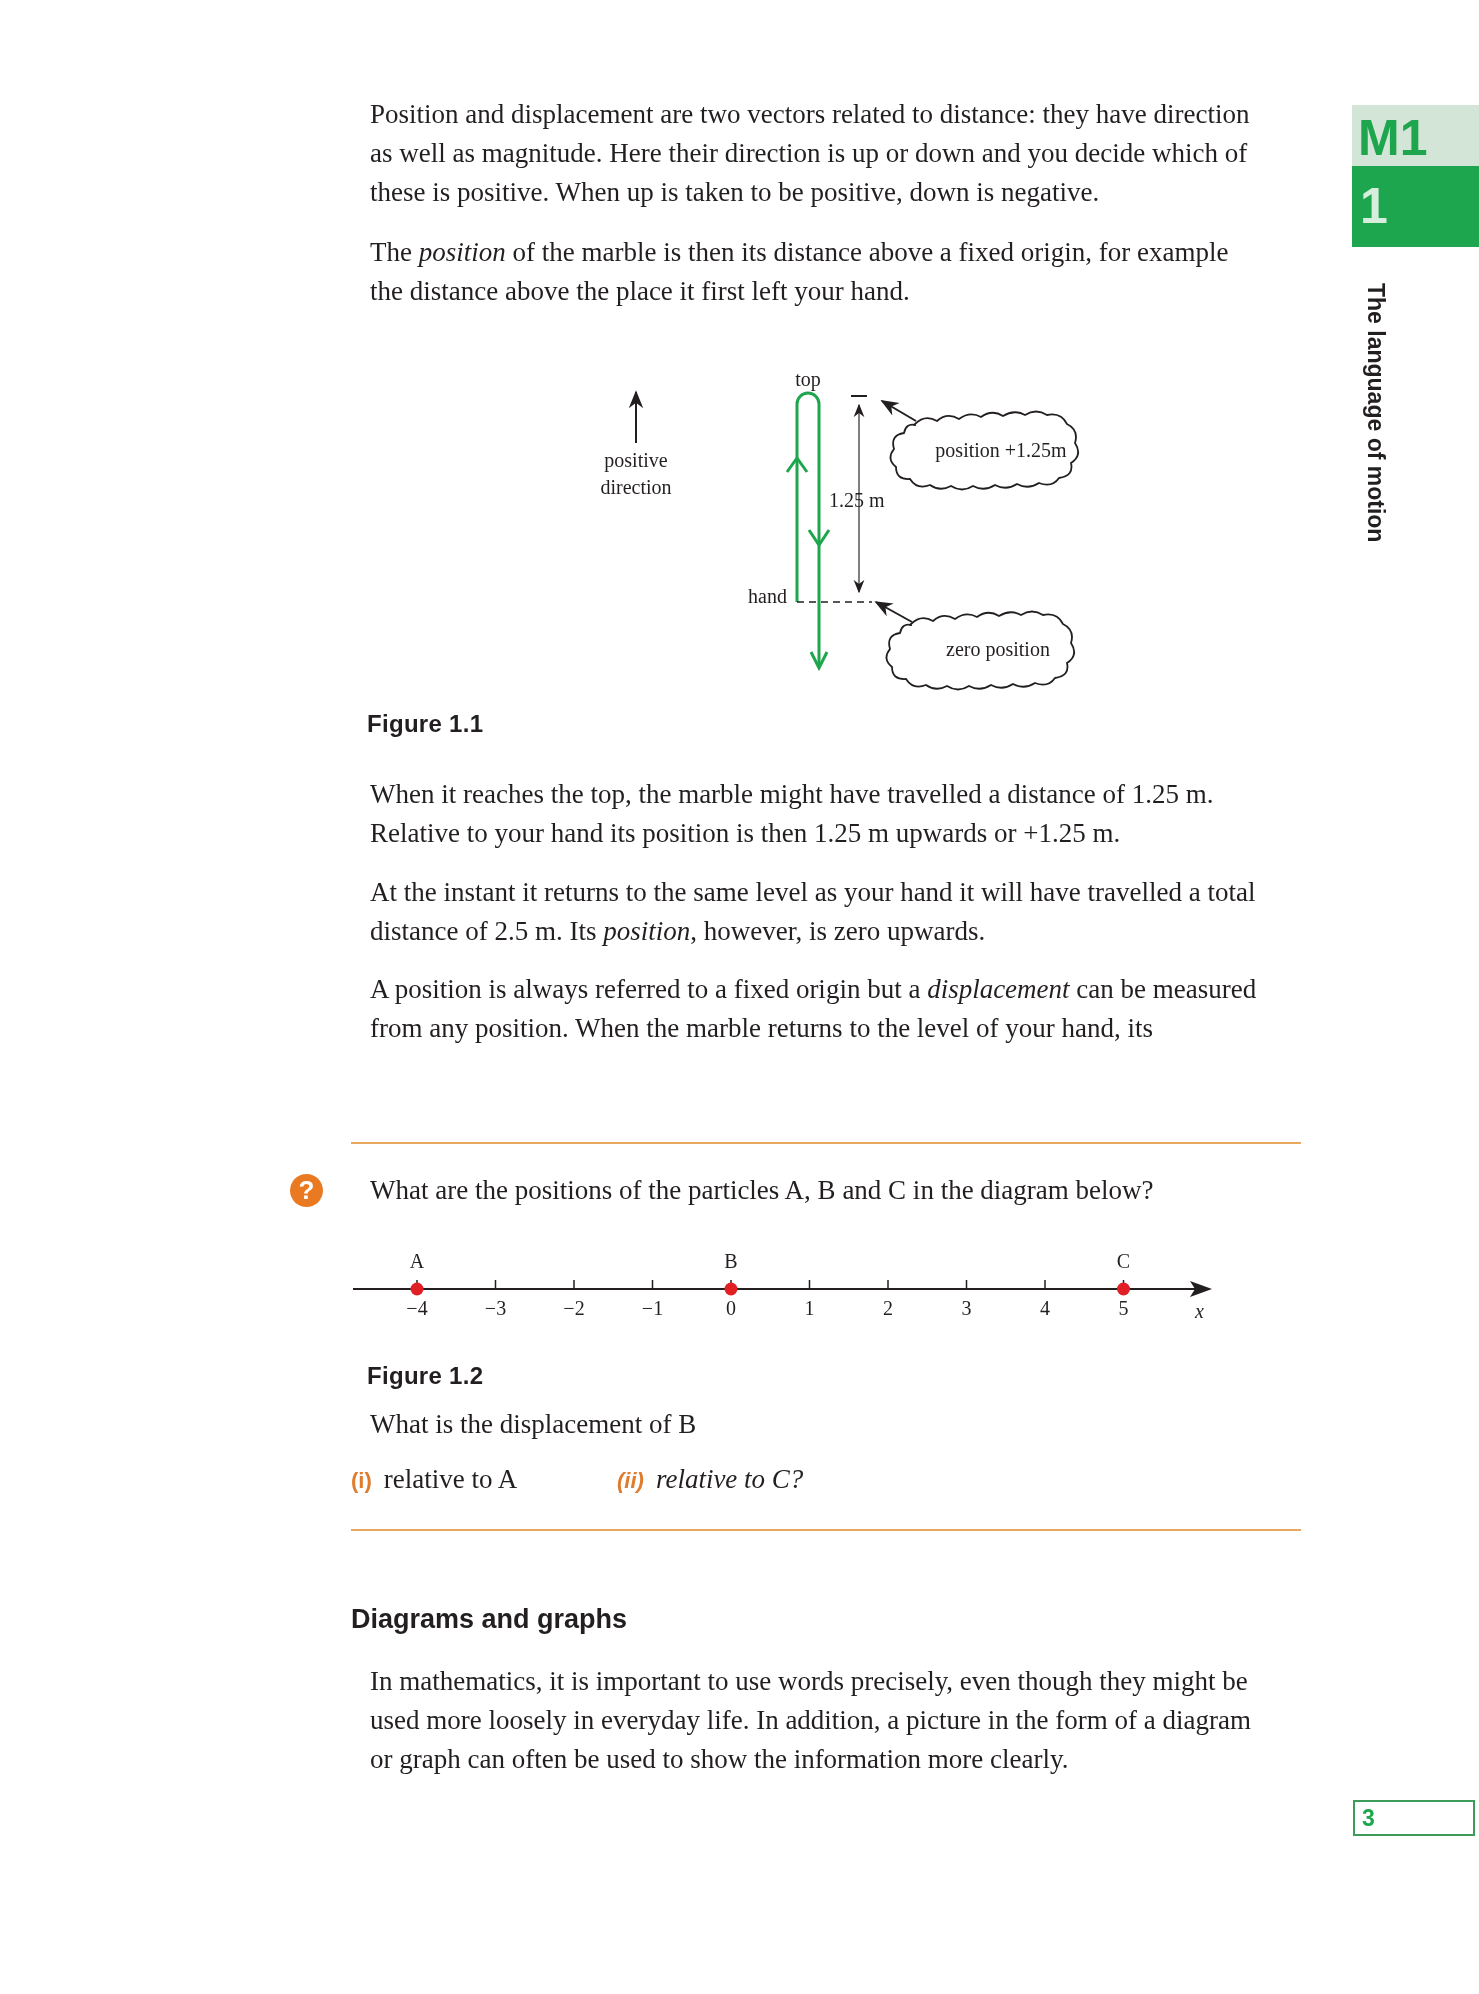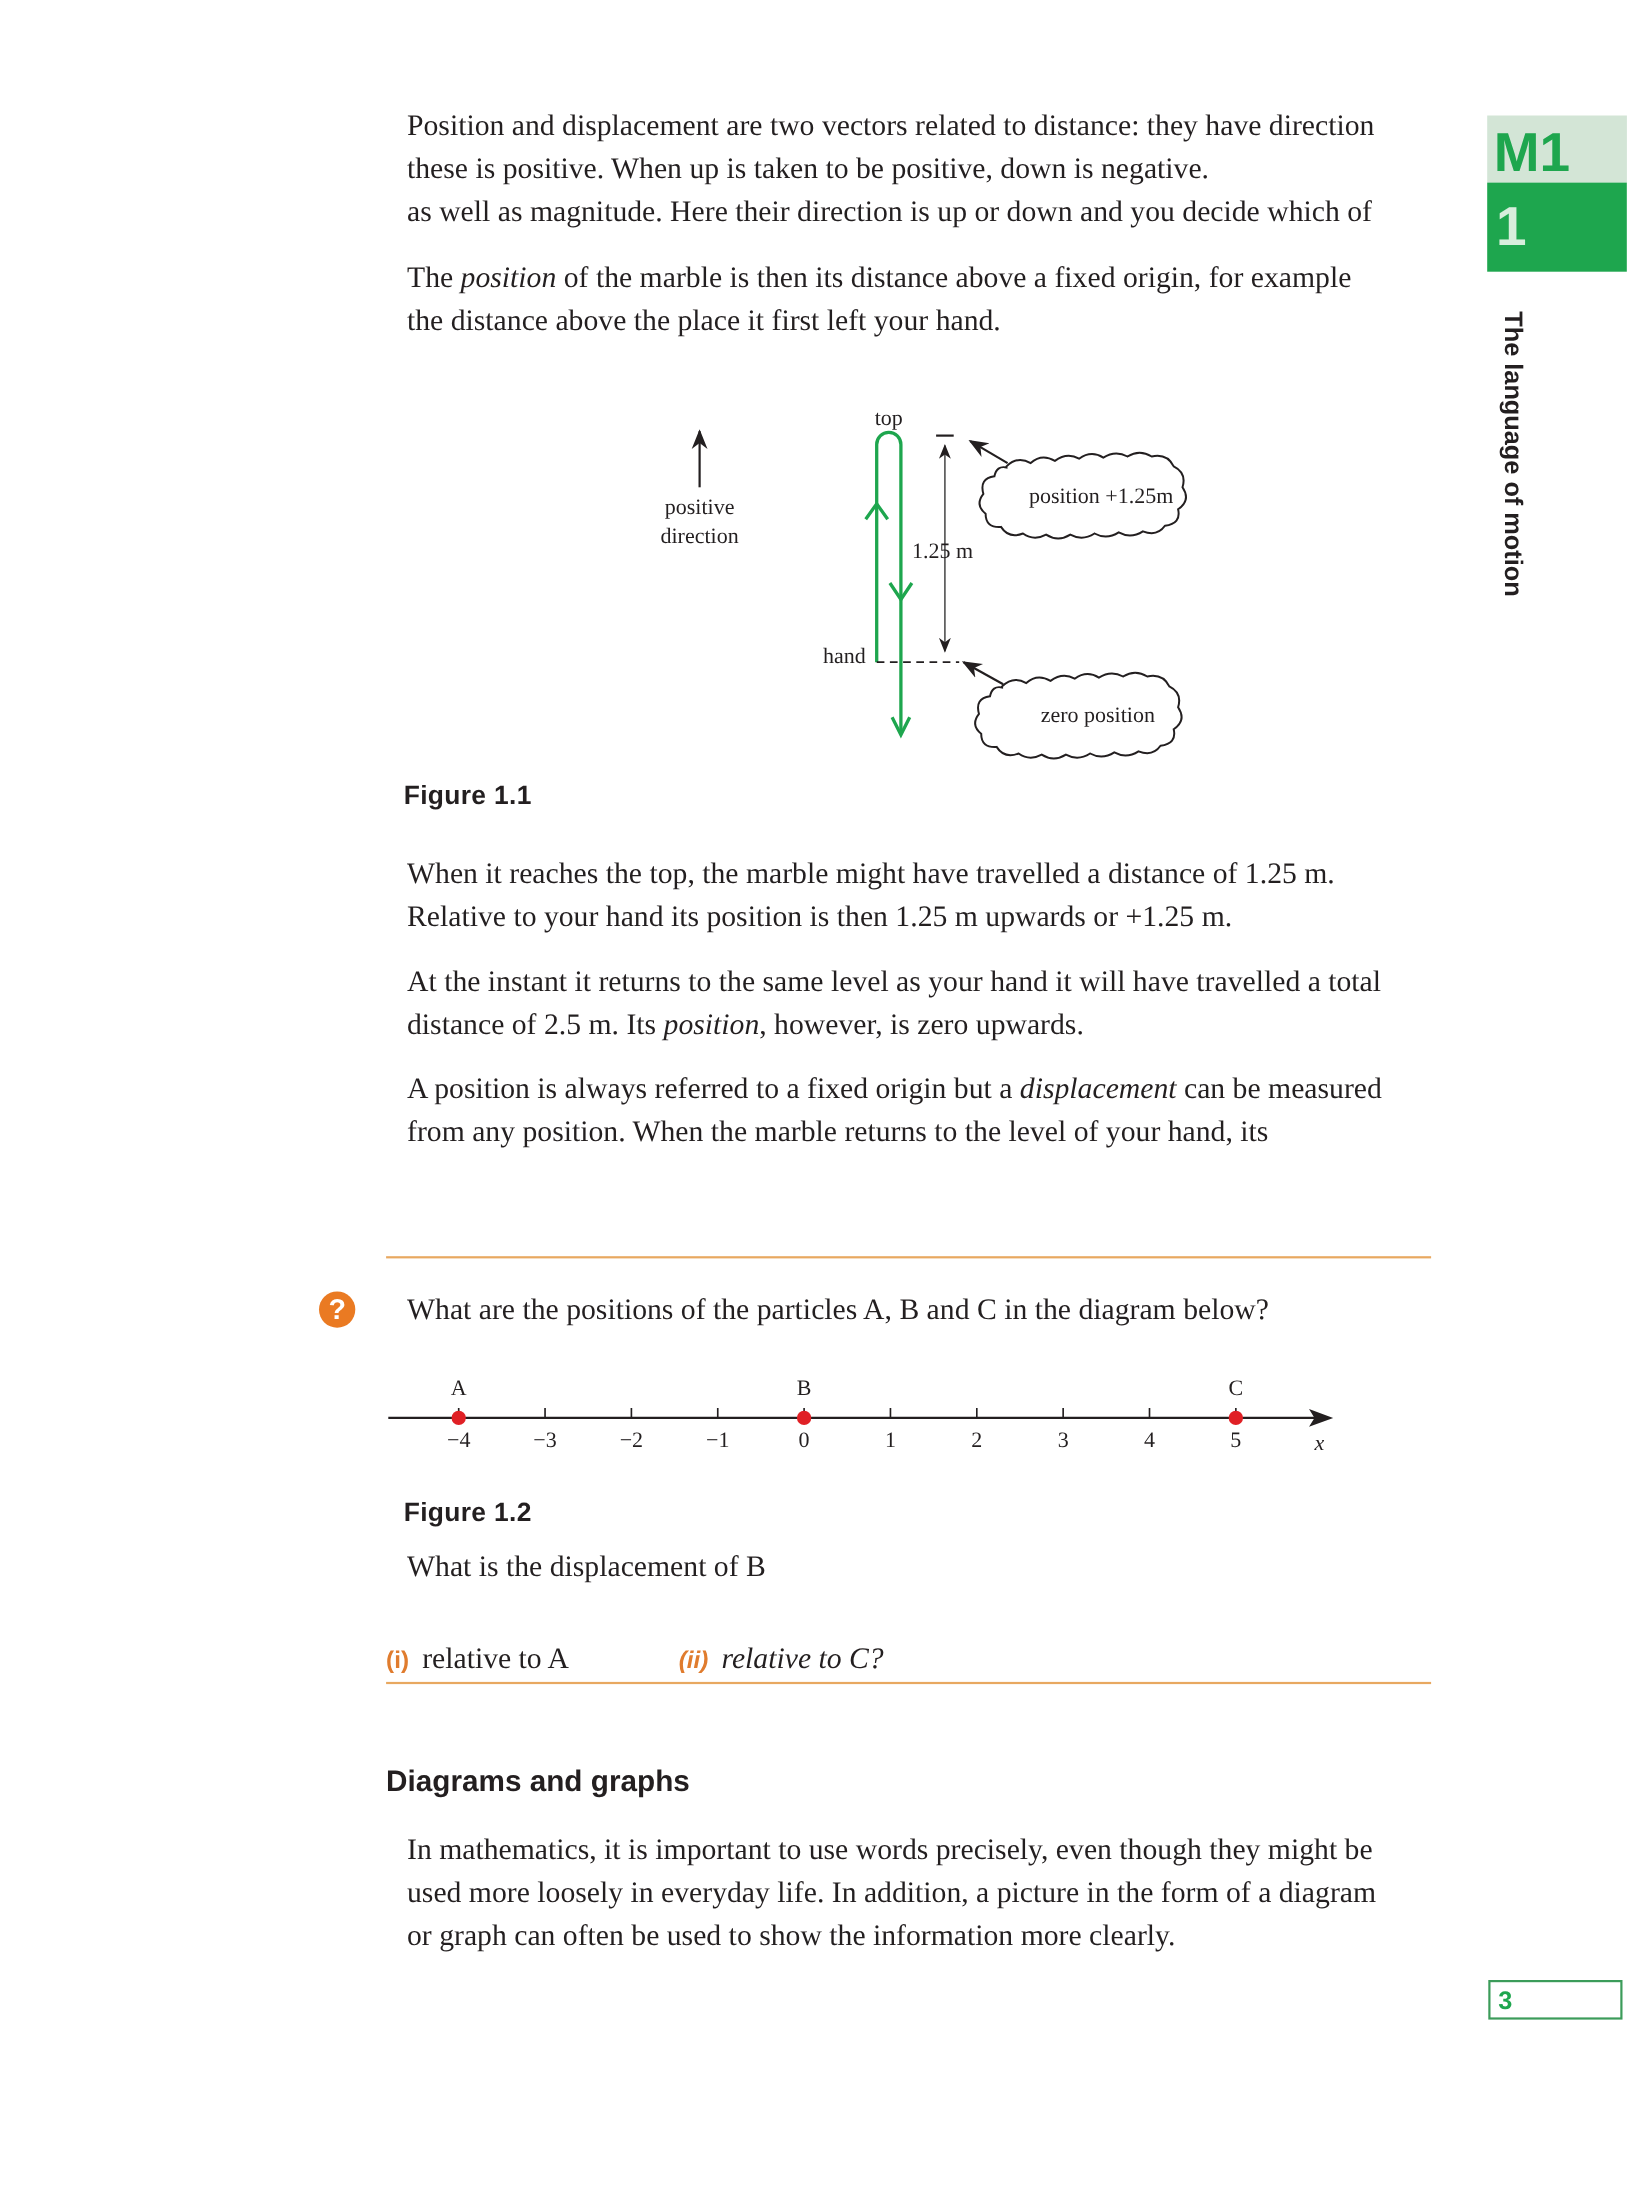--- a/index.html
+++ b/index.html
@@ -1,17 +1,17 @@
 <!DOCTYPE html>
 <html><head>
 <meta charset="utf-8">
 <style>
   html, body { margin: 0; padding: 0; background: #ffffff; }
   body { width: 1479px; height: 1994px; position: relative; overflow: hidden; color: #231f20; }
-  .serif { font-family: "Liberation Serif", "DejaVu Serif", serif; margin-top: 28px; }
+  .serif { font-family: "Liberation Serif", "DejaVu Serif", serif; }
   .sans { font-family: "Liberation Sans", "DejaVu Sans", sans-serif; }
   .para { position: absolute; left: 370px; width: 960px; font-size: 27px; line-height: 39px; margin: 0; }
   .para .line { display: block; white-space: nowrap; }
   .fig-label { position: absolute; left: 351px; font-size: 24px; font-weight: bold; margin: 16px; letter-spacing: 0.3px; }
   .heading { position: absolute; left: 351px; font-size: 27px; font-weight: bold; margin: 0; }
   .rule { position: absolute; left: 351px; width: 950px; height: 2px; background: #e8a860; }
   .q-icon { position: absolute; left: 290px; top: 1174px; width: 33px; height: 33px; border-radius: 50%; background: #ea7a22; color: #fff; font-weight: bold; font-size: 26px; line-height: 33px; text-align: center; }
   .opt-num { color: #e07c2e; font-weight: bold; font-size: 22px; margin-right: 12px; }
   #tab-m1 { position: absolute; left: 1352px; top: 105px; width: 153px; height: 61px; background: #d3e5d6; }
   #tab-m1 span { position: absolute; left: 6px; top: 8px; font-size: 50px; font-weight: bold; color: #1ea64e; line-height: 50px; }
@@ -29,22 +29,22 @@
 <div id="tab-m1" class="sans">
     <span>M1</span>
   </div>
 <div id="tab-1" class="sans">
     <span>1</span>
   </div>
 <div id="chapter-title" class="sans">The language of motion</div>
 
 <p class="para serif" style="top:95px;">
   <span class="line">Position and displacement are two vectors related to distance: they have direction</span>
+  <span class="line">as well as magnitude. Here their direction is up or down and you decide which of</span>
   <span class="line">these is positive. When up is taken to be positive, down is negative.</span>
-  <span class="line">as well as magnitude. Here their direction is up or down and you decide which of</span>
 </p>
 
 <p class="para serif" style="top:233px;">
   <span class="line"><span>The </span><em>position</em><span> of the marble is then its distance above a fixed origin, for example</span></span>
   <span class="line">the distance above the place it first left your hand.</span>
 </p>
 
 <svg width="1479" height="1994">
   <defs>
     <marker id="ahBlack" viewBox="0 0 10 10" refX="9" refY="5" markerWidth="9" markerHeight="9" orient="auto-start-reverse">

